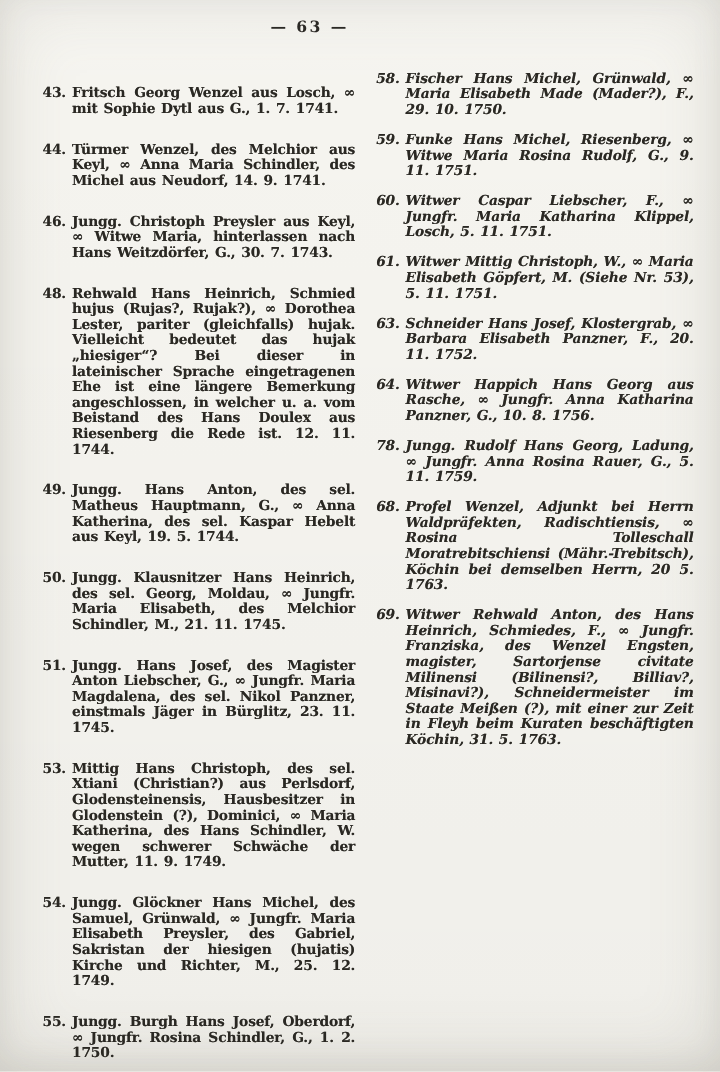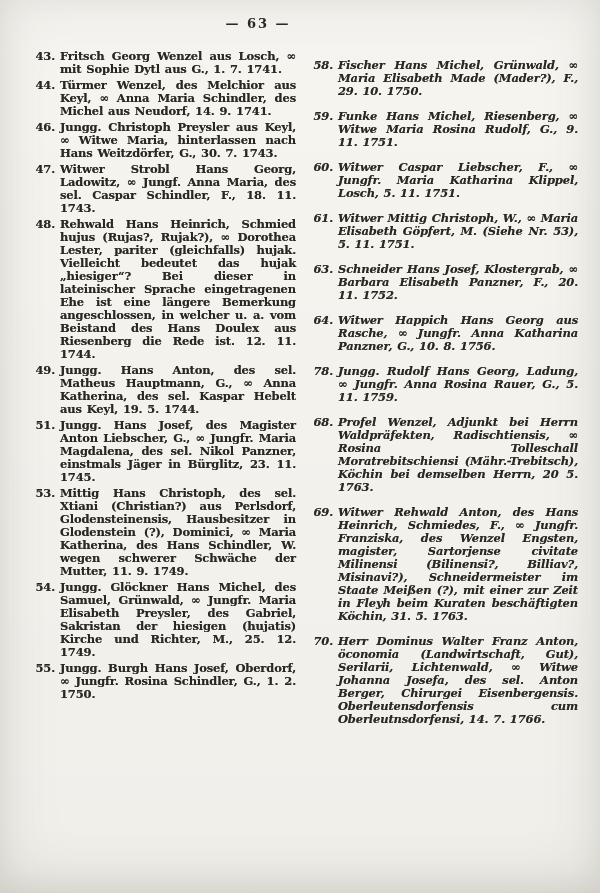--- a/index.html
+++ b/index.html
@@ -43,21 +43,21 @@
     position: relative;
     padding-left: 26px;
     text-align: justify;
     font-size: 11.5px;
     line-height: 13px;
     font-weight: 700;
     letter-spacing: -0.15px;
     text-shadow: 0 0 0.4px rgba(38,36,31,0.55);
     color: #2a2823;
   }
-  .col-left  .entry { margin-bottom: 3px; }
+  .col-left  .entry { margin-bottom: 3px; margin-top: 21px; }
   .col-right .entry { margin-bottom: 12px; font-style: italic; }
   .entry .num {
     position: absolute;
     left: 0;
     top: 0;
     width: 21px;
     text-align: right;
     font-weight: 700;
   }
   .entry .body { word-spacing: 1px; }
@@ -66,33 +66,32 @@
 <body>
 
 <div class="paper-vignette"></div>
 
 <div class="page-header">— 63 —</div>
 
 <div class="col col-left">
     <div class="entry"><span class="num">43.</span><span class="body">Fritsch Georg Wenzel aus Losch, ∞ mit Sophie Dytl aus G., 1. 7. 1741.</span></div>
     <div class="entry"><span class="num">44.</span><span class="body">Türmer Wenzel, des Melchior aus Keyl, ∞ Anna Maria Schindler, des Michel aus Neudorf, 14. 9. 1741.</span></div>
     <div class="entry"><span class="num">46.</span><span class="body">Jungg. Christoph Preysler aus Keyl, ∞ Witwe Maria, hinterlassen nach Hans Weitzdörfer, G., 30. 7. 1743.</span></div>
-    <div class="entry"><span class="num">47.</span><span class="body">Witwer Strobl Hans Georg, Ladowitz, ∞ Jungf. Anna Maria, des sel. Caspar Schindler, F., 18. 11. 1743.</span></div>
     <div class="entry"><span class="num">48.</span><span class="body">Rehwald Hans Heinrich, Schmied hujus (Rujas?, Rujak?), ∞ Dorothea Lester, pariter (gleichfalls) hujak. Vielleicht bedeutet das hujak „hiesiger“? Bei dieser in lateinischer Sprache eingetragenen Ehe ist eine längere Bemerkung angeschlossen, in welcher u. a. vom Beistand des Hans Doulex aus Riesenberg die Rede ist. 12. 11. 1744.</span></div>
     <div class="entry"><span class="num">49.</span><span class="body">Jungg. Hans Anton, des sel. Matheus Hauptmann, G., ∞ Anna Katherina, des sel. Kaspar Hebelt aus Keyl, 19. 5. 1744.</span></div>
+    <div class="entry"><span class="num">50.</span><span class="body">Jungg. Klausnitzer Hans Heinrich, des sel. Georg, Moldau, ∞ Jungfr. Maria Elisabeth, des Melchior Schindler, M., 21. 11. 1745.</span></div>
     <div class="entry"><span class="num">51.</span><span class="body">Jungg. Hans Josef, des Magister Anton Liebscher, G., ∞ Jungfr. Maria Magdalena, des sel. Nikol Panzner, einstmals Jäger in Bürglitz, 23. 11. 1745.</span></div>
     <div class="entry"><span class="num">53.</span><span class="body">Mittig Hans Christoph, des sel. Xtiani (Christian?) aus Perlsdorf, Glodensteinensis, Hausbesitzer in Glodenstein (?), Dominici, ∞ Maria Katherina, des Hans Schindler, W. wegen schwerer Schwäche der Mutter, 11. 9. 1749.</span></div>
     <div class="entry"><span class="num">54.</span><span class="body">Jungg. Glöckner Hans Michel, des Samuel, Grünwald, ∞ Jungfr. Maria Elisabeth Preysler, des Gabriel, Sakristan der hiesigen (hujatis) Kirche und Richter, M., 25. 12. 1749.</span></div>
     <div class="entry"><span class="num">55.</span><span class="body">Jungg. Burgh Hans Josef, Oberdorf, ∞ Jungfr. Rosina Schindler, G., 1. 2. 1750.</span></div>
   </div>
 
 <div class="col col-right">
     <div class="entry"><span class="num">58.</span><span class="body">Fischer Hans Michel, Grünwald, ∞ Maria Elisabeth Made (Mader?), F., 29. 10. 1750.</span></div>
     <div class="entry"><span class="num">59.</span><span class="body">Funke Hans Michel, Riesenberg, ∞ Witwe Maria Rosina Rudolf, G., 9. 11. 1751.</span></div>
     <div class="entry"><span class="num">60.</span><span class="body">Witwer Caspar Liebscher, F., ∞ Jungfr. Maria Katharina Klippel, Losch, 5. 11. 1751.</span></div>
     <div class="entry"><span class="num">61.</span><span class="body">Witwer Mittig Christoph, W., ∞ Maria Elisabeth Göpfert, M. (Siehe Nr. 53), 5. 11. 1751.</span></div>
     <div class="entry"><span class="num">63.</span><span class="body">Schneider Hans Josef, Klostergrab, ∞ Barbara Elisabeth Panzner, F., 20. 11. 1752.</span></div>
     <div class="entry"><span class="num">64.</span><span class="body">Witwer Happich Hans Georg aus Rasche, ∞ Jungfr. Anna Katharina Panzner, G., 10. 8. 1756.</span></div>
     <div class="entry"><span class="num">78.</span><span class="body">Jungg. Rudolf Hans Georg, Ladung, ∞ Jungfr. Anna Rosina Rauer, G., 5. 11. 1759.</span></div>
     <div class="entry"><span class="num">68.</span><span class="body">Profel Wenzel, Adjunkt bei Herrn Waldpräfekten, Radischtiensis, ∞ Rosina Tolleschall Moratrebitschiensi (Mähr.-Trebitsch), Köchin bei demselben Herrn, 20 5. 1763.</span></div>
     <div class="entry"><span class="num">69.</span><span class="body">Witwer Rehwald Anton, des Hans Heinrich, Schmiedes, F., ∞ Jungfr. Franziska, des Wenzel Engsten, magister, Sartorjense civitate Milinensi (Bilinensi?, Billiav?, Misinavi?), Schneidermeister im Staate Meißen (?), mit einer zur Zeit in Fleyh beim Kuraten beschäftigten Köchin, 31. 5. 1763.</span></div>
-    <div class="entry"><span class="num">70.</span><span class="body">Herr Dominus Walter Franz Anton, öconomia (Landwirtschaft, Gut), Serilarii, Lichtenwald, ∞ Witwe Johanna Josefa, des sel. Anton Berger, Chirurgei Eisenbergensis. Oberleutensdorfensis cum Oberleutnsdorfensi, 14. 7. 1766.</span></div>
   </div>
 
 </body></html>

